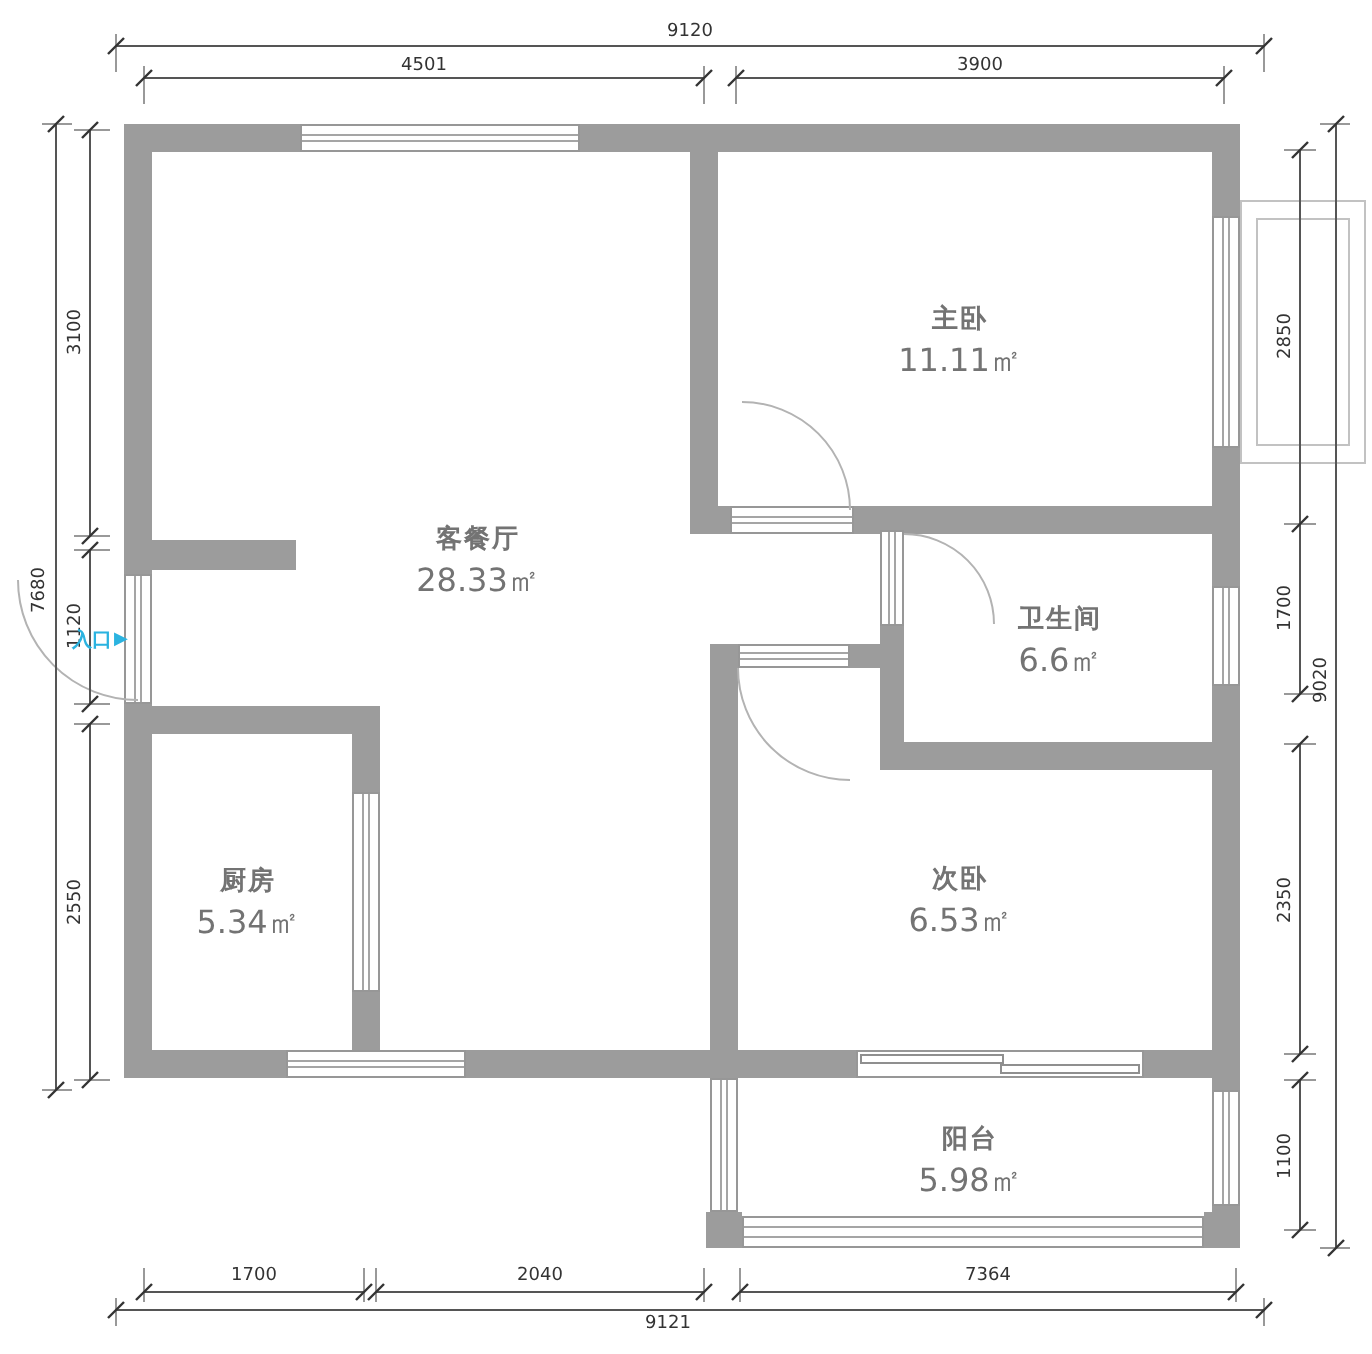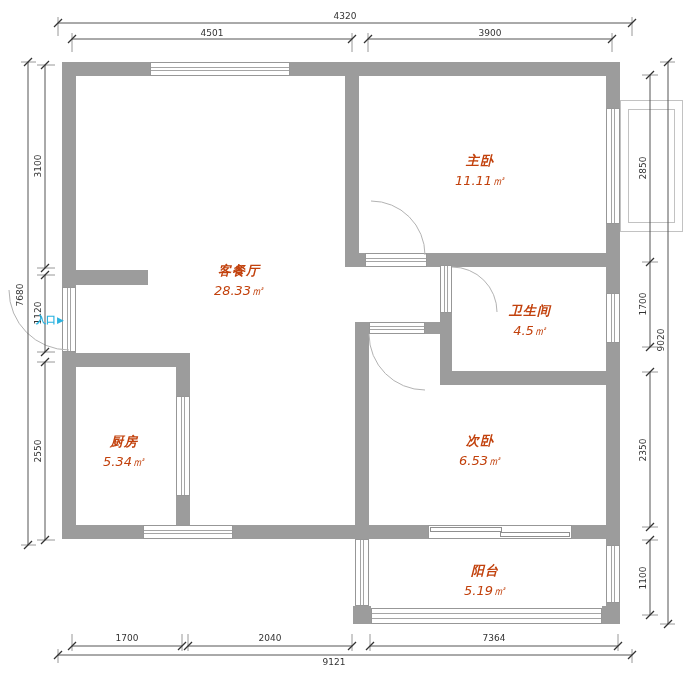--- a/index.html
+++ b/index.html
@@ -6,23 +6,23 @@
   .stage{position:relative;width:686px;height:677px;background:#ffffff;overflow:hidden;
          font-family:"DejaVu Sans","Liberation Sans",sans-serif;}
   .wall{position:absolute;background:#9c9c9c;}
   .opening{position:absolute;background-color:#ffffff;border:1px solid #979797;box-sizing:border-box;}
   .lines-h{background-image:linear-gradient(#a5a5a5,#a5a5a5),linear-gradient(#a5a5a5,#a5a5a5);
            background-size:100% 1px;background-position:0 32%,0 66%;background-repeat:no-repeat;}
   .lines-v{background-image:linear-gradient(#a5a5a5,#a5a5a5),linear-gradient(#a5a5a5,#a5a5a5);
            background-size:1px 100%;background-position:32% 0,66% 0;background-repeat:no-repeat;}
   .panel{position:absolute;background:#fff;border:1px solid #8f8f8f;box-sizing:border-box;}
   .bay{position:absolute;border:1px solid #c2c2c2;background:#fff;box-sizing:border-box;}
-  .room{position:absolute;transform:translate(-50%,-50%);text-align:center;color:#c2410c;white-space:nowrap;z-index:6;font-style:italic;}
+  .room{position:absolute;transform:translate(-50%,-50%);text-align:center;color:#737373;white-space:nowrap;z-index:6;}
   .room-name{font-size:13px;font-weight:bold;letter-spacing:1px;}
-  .room-area{font-size:13px;margin-top:2px;}
+  .room-area{font-size:16px;margin-top:2px;}
   .dim{position:absolute;font-size:9px;color:#333;transform:translate(-50%,-50%);white-space:nowrap;z-index:7;}
   .dim.v{transform:translate(-50%,-50%) rotate(-90deg);}
   .entrance{position:absolute;display:flex;align-items:center;gap:1px;z-index:8;
             font-size:10px;font-weight:bold;color:#2bb3e0;transform:translate(-50%,-50%);white-space:nowrap;}
   .entrance .arr{font-size:9px;color:#2bb3e0;}
   svg.overlay{position:absolute;left:0;top:0;z-index:5;}
 </style>
 </head>
 <body>
 
@@ -161,41 +161,41 @@
   <div class="room" style="left:239px;top:281px">
     <div class="room-name">客餐厅</div>
     <div class="room-area">28.33㎡</div>
   </div>
   <div class="room" style="left:480px;top:171px">
     <div class="room-name">主卧</div>
     <div class="room-area">11.11㎡</div>
   </div>
   <div class="room" style="left:530px;top:321px">
     <div class="room-name">卫生间</div>
-    <div class="room-area">4.5㎡</div>
+    <div class="room-area">6.6㎡</div>
   </div>
   <div class="room" style="left:124px;top:452px">
     <div class="room-name">厨房</div>
     <div class="room-area">5.34㎡</div>
   </div>
   <div class="room" style="left:480px;top:451px">
     <div class="room-name">次卧</div>
     <div class="room-area">6.53㎡</div>
   </div>
   <div class="room" style="left:485px;top:581px">
     <div class="room-name">阳台</div>
-    <div class="room-area">5.19㎡</div>
+    <div class="room-area">5.98㎡</div>
   </div>
 
   <div class="entrance" style="left:50px;top:320px">
     <span>入口</span>
       <span class="arr">▶</span>
   </div>
 
-  <span class="dim" style="left:345px;top:16px">4320</span>
+  <span class="dim" style="left:345px;top:16px">9120</span>
   <span class="dim" style="left:212px;top:33px">4501</span>
   <span class="dim" style="left:490px;top:33px">3900</span>
 
   <span class="dim v" style="left:20px;top:295px">7680</span>
   <span class="dim v" style="left:38px;top:166px">3100</span>
   <span class="dim v" style="left:38px;top:313px">1120</span>
   <span class="dim v" style="left:38px;top:451px">2550</span>
 
   <span class="dim v" style="left:643px;top:168px">2850</span>
   <span class="dim v" style="left:643px;top:304px">1700</span>

